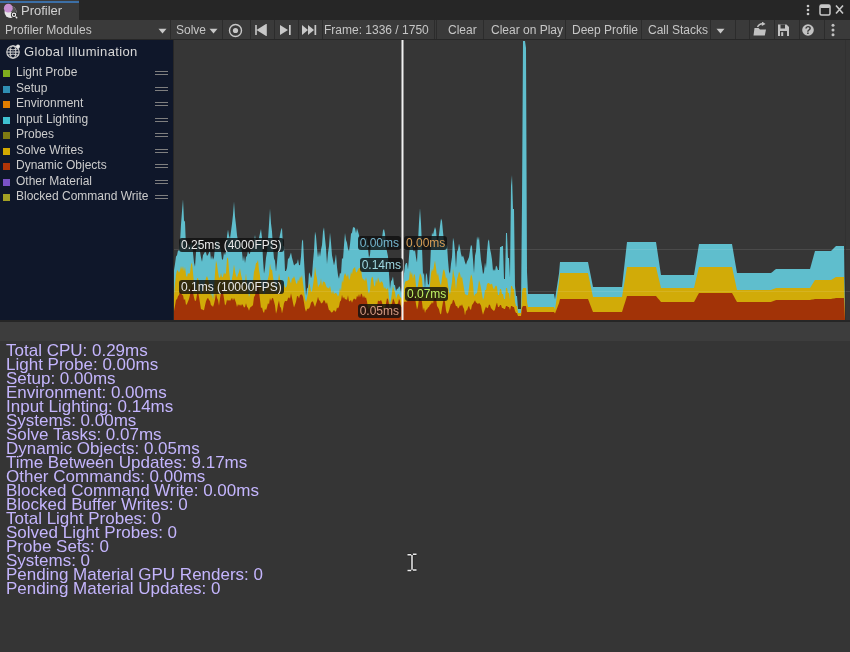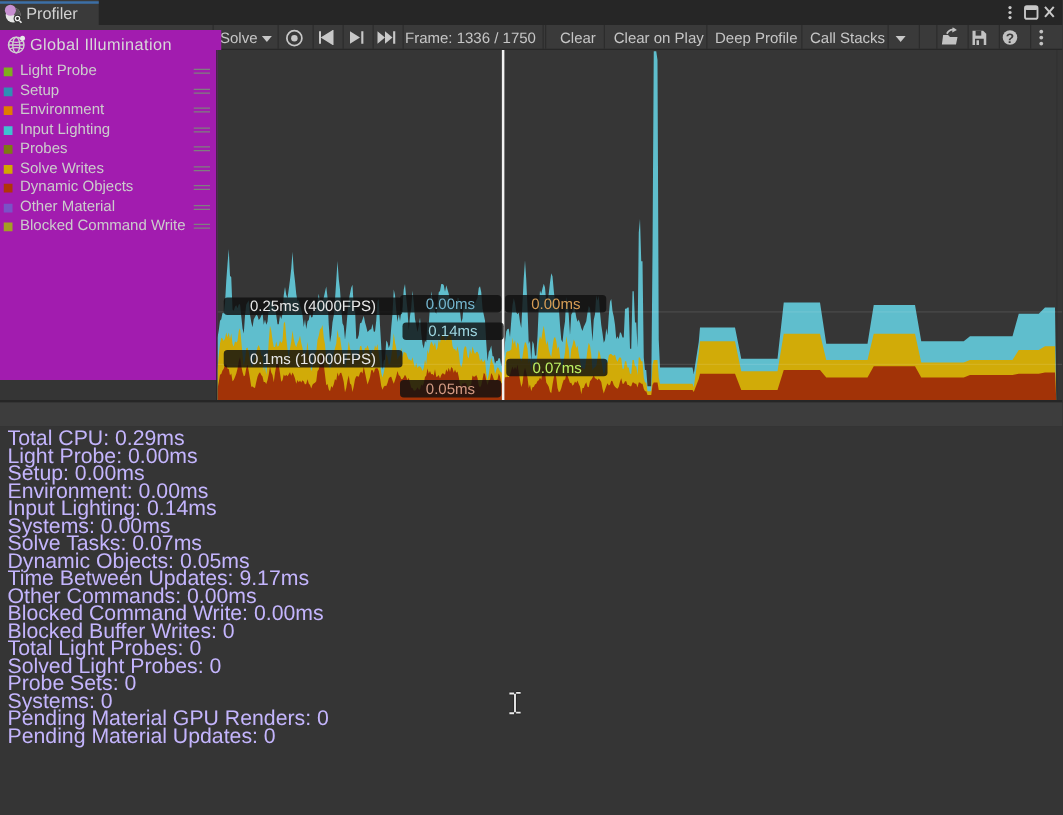--- a/index.html
+++ b/index.html
@@ -7,33 +7,33 @@
 
 #tabbar{left:0;top:0;width:850px;height:20px;background:#262626}
 #tab{left:0;top:0;width:79px;height:20px;background:#3a3a3a}
 #tabblue{left:0;top:1px;width:79px;height:2px;background:#3c6fa6}
 #tabtxt{left:21px;top:3px;font-size:13px;color:#d2d2d2}
 
 #toolbar{left:0;top:20px;width:850px;height:20px;background:#3a3a3a;border-bottom:1px solid #272727}
 .ttxt{position:absolute;top:3px;font-size:12px;color:#c6c6c6;white-space:pre}
 .sep{position:absolute;top:0;width:1px;height:19px;background:#2c2c2c}
 
-#sidebar{left:0;top:24px;width:177px;height:280px;background:#a21caf}
+#sidebar{left:0;top:40px;width:177px;height:280px;background:#0f172a}
 #sidediv{left:173px;top:40px;width:1px;height:280px;background:#272727}
 
 #chart{left:174px;top:40px;width:676px;height:280px;background:#363636}
 
 #chartline{left:0;top:320px;width:850px;height:2px;background:#262626}
 #band{left:0;top:322px;width:850px;height:19px;background:#3d3d3d}
 #details{left:0;top:341px;width:850px;height:311px;background:#353535}
 #stats{left:6px;top:344px;font-size:17px;line-height:14px;color:#c4b5fd;white-space:pre}
 .legtxt{position:absolute;left:16px;font-size:12px;color:#cccccc;white-space:pre}
 .sq{position:absolute;left:3px;width:7px;height:7px}
 .handle{position:absolute;left:155px;width:13px;height:1px;background:#7f7f7f}
-.lbl{position:absolute;font-size:12px;line-height:14px;border-radius:3px;background:rgba(16,16,16,0.82);padding:0 21px;white-space:pre}
+.lbl{position:absolute;font-size:12px;line-height:14px;border-radius:3px;background:rgba(16,16,16,0.82);padding:0 2px;white-space:pre}
 </style></head><body>
 <div id="root">
   <div class="abs" id="tabbar"></div>
   <div class="abs" id="tab"></div>
   <div class="abs" id="tabblue"></div>
   <svg class="abs" style="left:2px;top:2px" width="18" height="18" viewBox="0 0 18 18">
 <circle cx="8.5" cy="10" r="6" fill="#e6e6e6"></circle>
 <path d="M8.5 10 L8.5 4 A6 6 0 0 1 14.2 12 Z" fill="#555555"></path>
 <circle cx="12" cy="12.8" r="3.1" fill="#2b2b2b"></circle>
 <circle cx="12" cy="12.8" r="1.7" fill="none" stroke="#f0f0f0" stroke-width="1.1"></circle>

